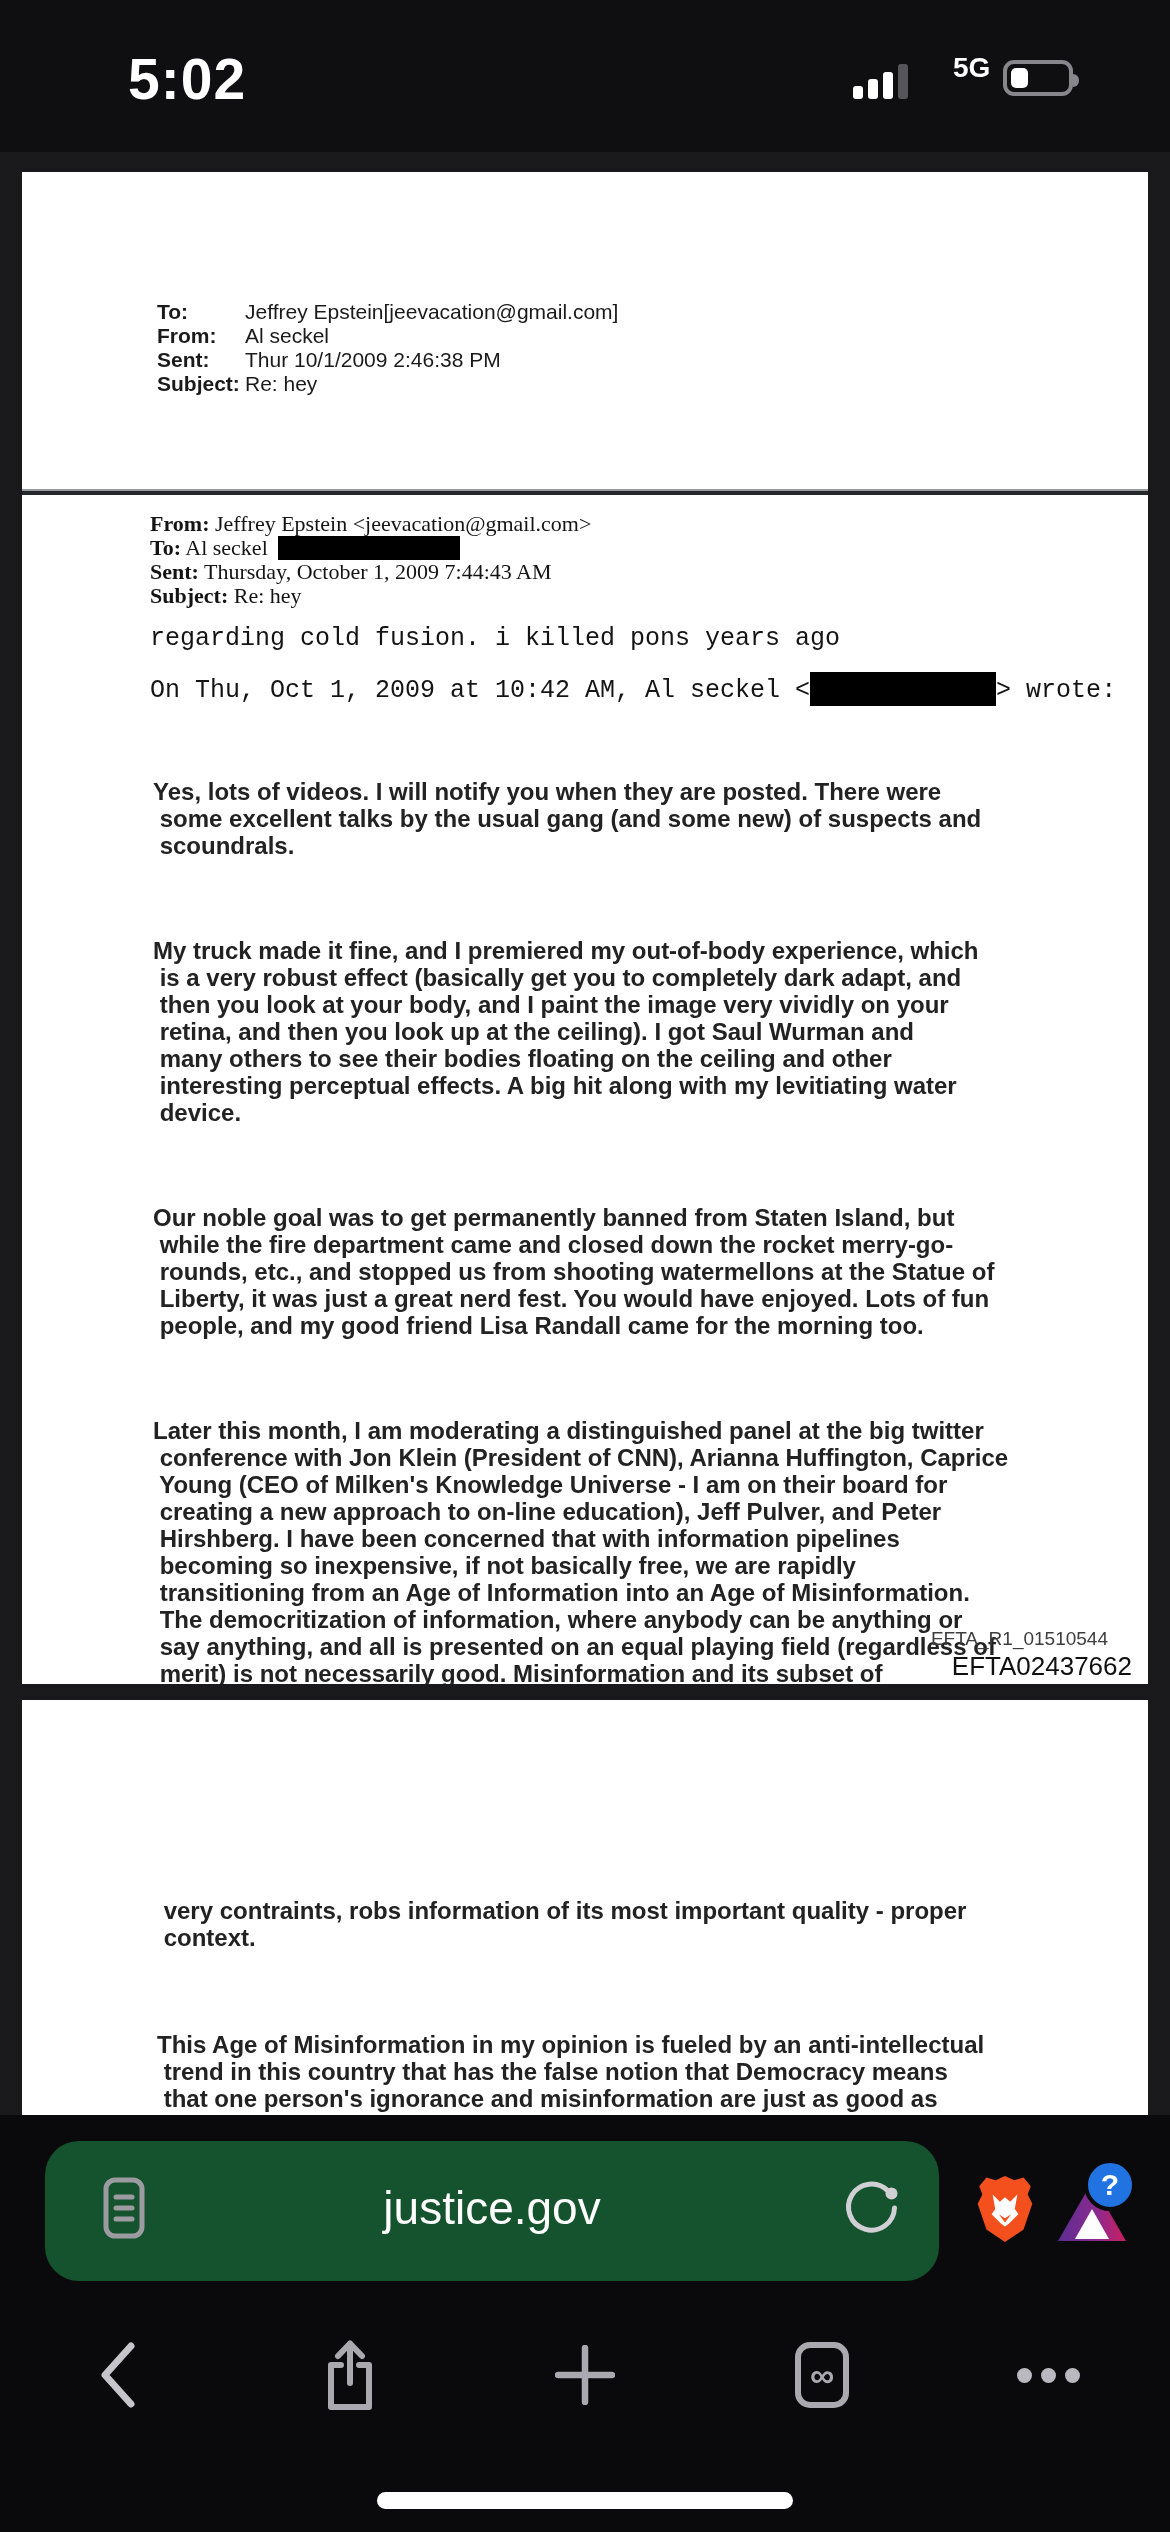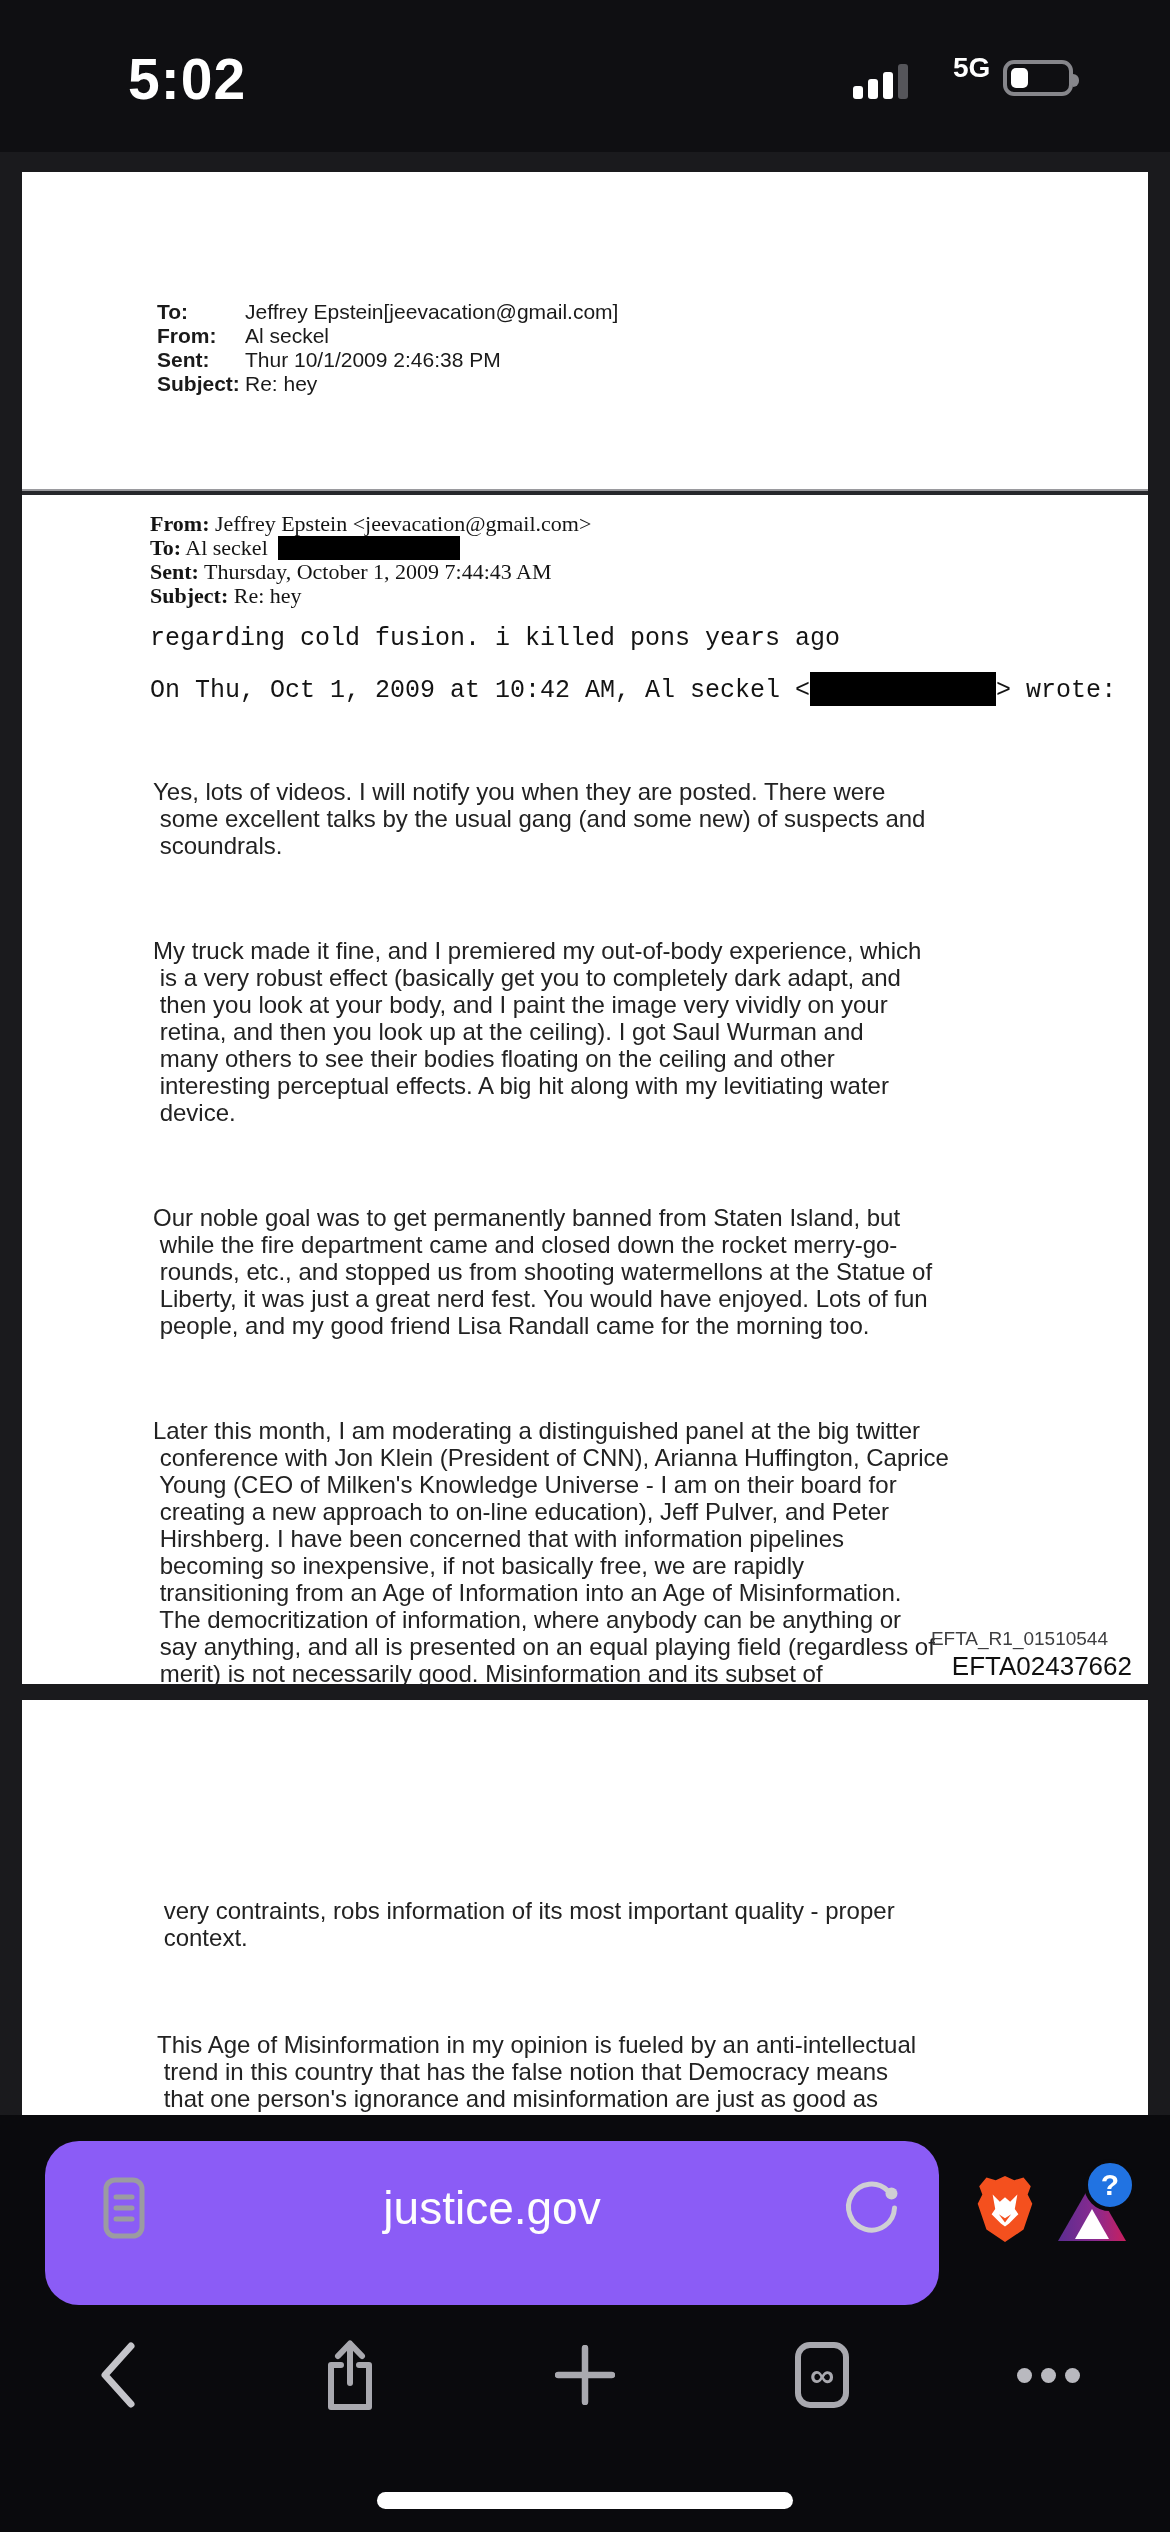--- a/index.html
+++ b/index.html
@@ -35,30 +35,30 @@
   .q-hdr { position:absolute; left:128px; top:340px; font-size:22px; color:#141414; line-height:24px;font-family:Liberation Serif, serif; }
   .q-hdr .lbl { font-weight:700; }
   .redact-1 { display:inline-block; width:182px; height:24px; background:#000; vertical-align:-5px; margin-left:10px; }
 
   .serif-line { position:absolute; left:128px; font-family:Liberation Mono, monospace; font-size:25px; color:#141414; }
   .reply-line { top:452px; }
   .attrib-line { top:500px; }
   .redact-2 { display:inline-block; width:186px; height:34px; background:#000; vertical-align:-9px; }
 
   .paras { position:absolute; left:131px; top:552px; font-size:24px; line-height:27px; color:#222; white-space:pre; }
-  .paras p { margin:0 0 24px 0; white-space:pre; }
+  .paras p { margin:0 0 24px 0; white-space:pre;font-weight:bold; }
   .page2 .paras { top:143px; }
   .page2 .paras p { margin:0 0 26px 4px; }
 
   .bates-small { position:absolute; right:40px; top:1456px; font-size:19px; color:#3d3d3f; }
   .bates-large { position:absolute; right:16px; top:1479px; font-size:26px; color:#101010; }
 
   
   .bottom { position:absolute; top:2115px; left:0; width:1170px; height:417px; background:#0a0a0d; }
-  .url-bar { position:absolute; left:45px; top:26px; width:894px; height:164px; background:#8b5cf6; border-radius:34px; }
+  .url-bar { position:absolute; left:45px; top:26px; width:894px; height:140px; background:#14532d; border-radius:34px; }
   .url-text { position:absolute; left:0; right:0; top:40px; text-align:center; color:#fdfdfd; font-size:46px; font-weight:400; }
   .reader-icon { position:absolute; left:58px; top:36px; width:42px; height:62px; }
   .reload-icon { position:absolute; right:38px; top:38px; width:58px; height:58px; }
 
   .brave-icon { position:absolute; left:976px; top:60px; width:58px; height:68px; }
   .rewards-icon { position:absolute; left:1056px; top:44px; width:80px; height:84px; }
   .rewards-badge { position:absolute; right:0px; top:0px; width:52px; height:52px; border-radius:50%;
     background:#2173e2; border:4px solid #0a0a0d; color:#fff; font-size:30px; font-weight:700;
     display:flex; align-items:center; justify-content:center; }
 

